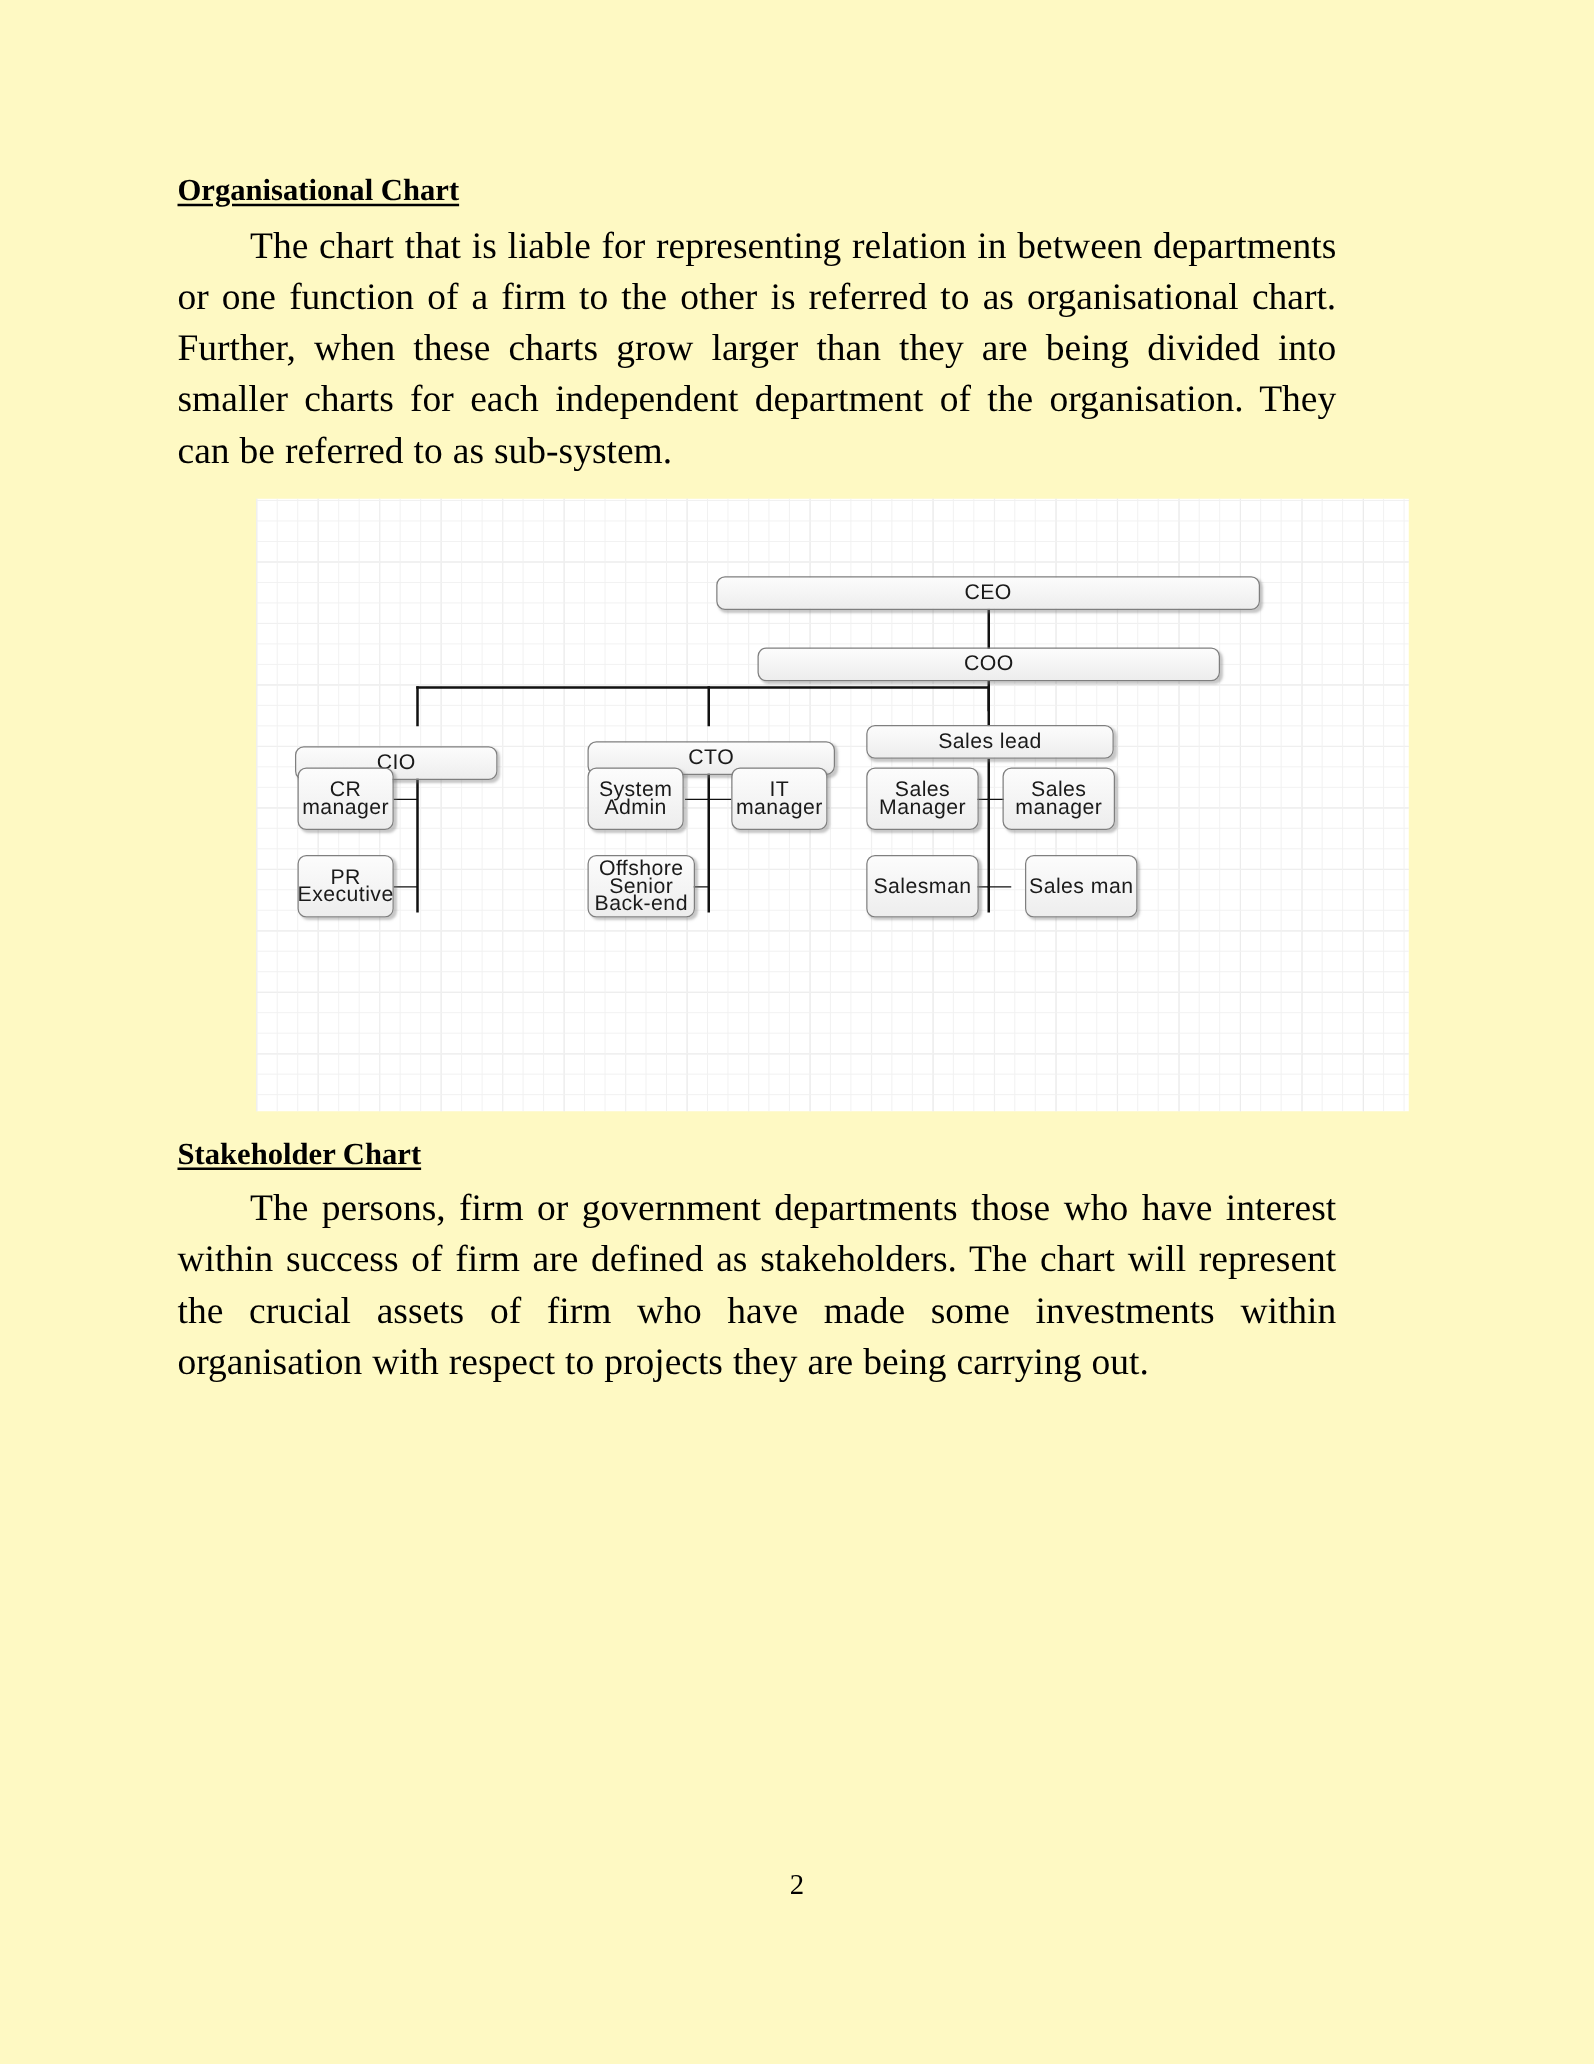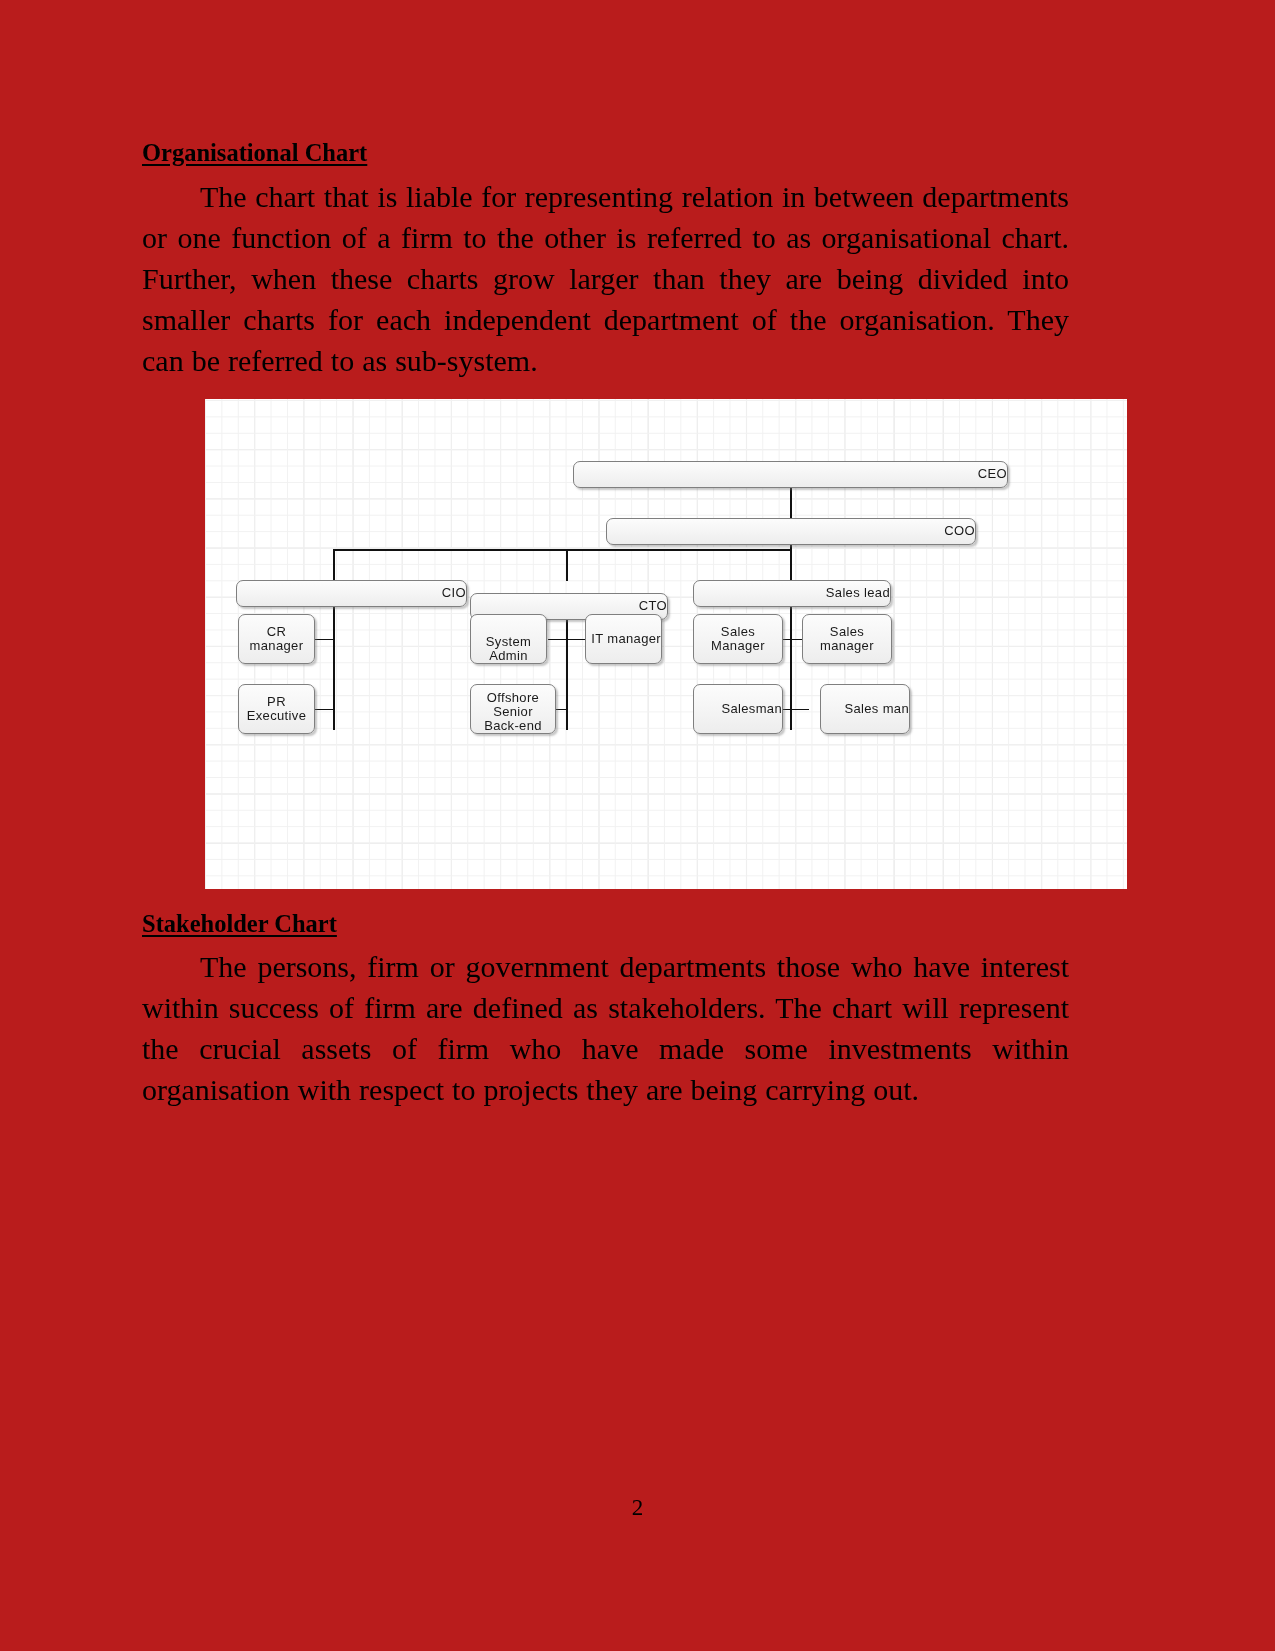--- a/index.html
+++ b/index.html
@@ -14,21 +14,21 @@
     position: relative;
     font-family: "Liberation Serif", "DejaVu Serif", serif;
     color: #000000;
     overflow: hidden;
   }
   .page {
     position: absolute;
     left: 0; top: 0;
     width: 1275px;
     height: 1651px;
-    background: #b91c1c;
+    background: #fef9c3;
   }
   .content {
     position: absolute;
     left: 142px;
     top: 138px;
     width: 927px;
   }
 
   h2.section-heading {
     font-size: 24.5px;
@@ -78,24 +78,24 @@
   }
   .node {
     position: absolute;
     box-sizing: border-box;
     background: linear-gradient(to bottom, #fcfcfc 0%, #f4f4f4 55%, #ededed 100%);
     border: 1px solid #7f7f7f;
     border-radius: 7px;
     box-shadow: 2px 2px 2px rgba(120,120,120,0.42);
     display: flex;
     align-items: center;
-    justify-content: flex-end;
+    justify-content: center;
     text-align: center;
     font-family: "Liberation Sans", "DejaVu Sans", sans-serif;
-    font-size: 13px;
+    font-size: 17px;
     color: #1a1a1a;
     letter-spacing: 0.35px;
     line-height: 14px;
     z-index: 3;
   }
   .conn {
     position: absolute;
     background: #111111;
     z-index: 2;
   }
@@ -161,21 +161,21 @@
         <div class="conn thin h" style="left:585px; top:310px; width:19px;"></div>
 
         <div class="node" style="left:368px; top:62px; width:435px; height:27px;">
           <span>CEO</span>
         </div>
 
         <div class="node" style="left:401px; top:119px; width:370px; height:27px;">
           <span>COO</span>
         </div>
 
-        <div class="node" style="left:31px; top:181px; width:231px; height:27px;">
+        <div class="node" style="left:31px; top:198px; width:162px; height:27px;">
           <span>CIO</span>
         </div>
 
         <div class="node" style="left:265px; top:194px; width:198px; height:27px;">
           <span>CTO</span>
         </div>
 
         <div class="node" style="left:488px; top:181px; width:198px; height:27px;">
           <span>Sales lead</span>
         </div>

